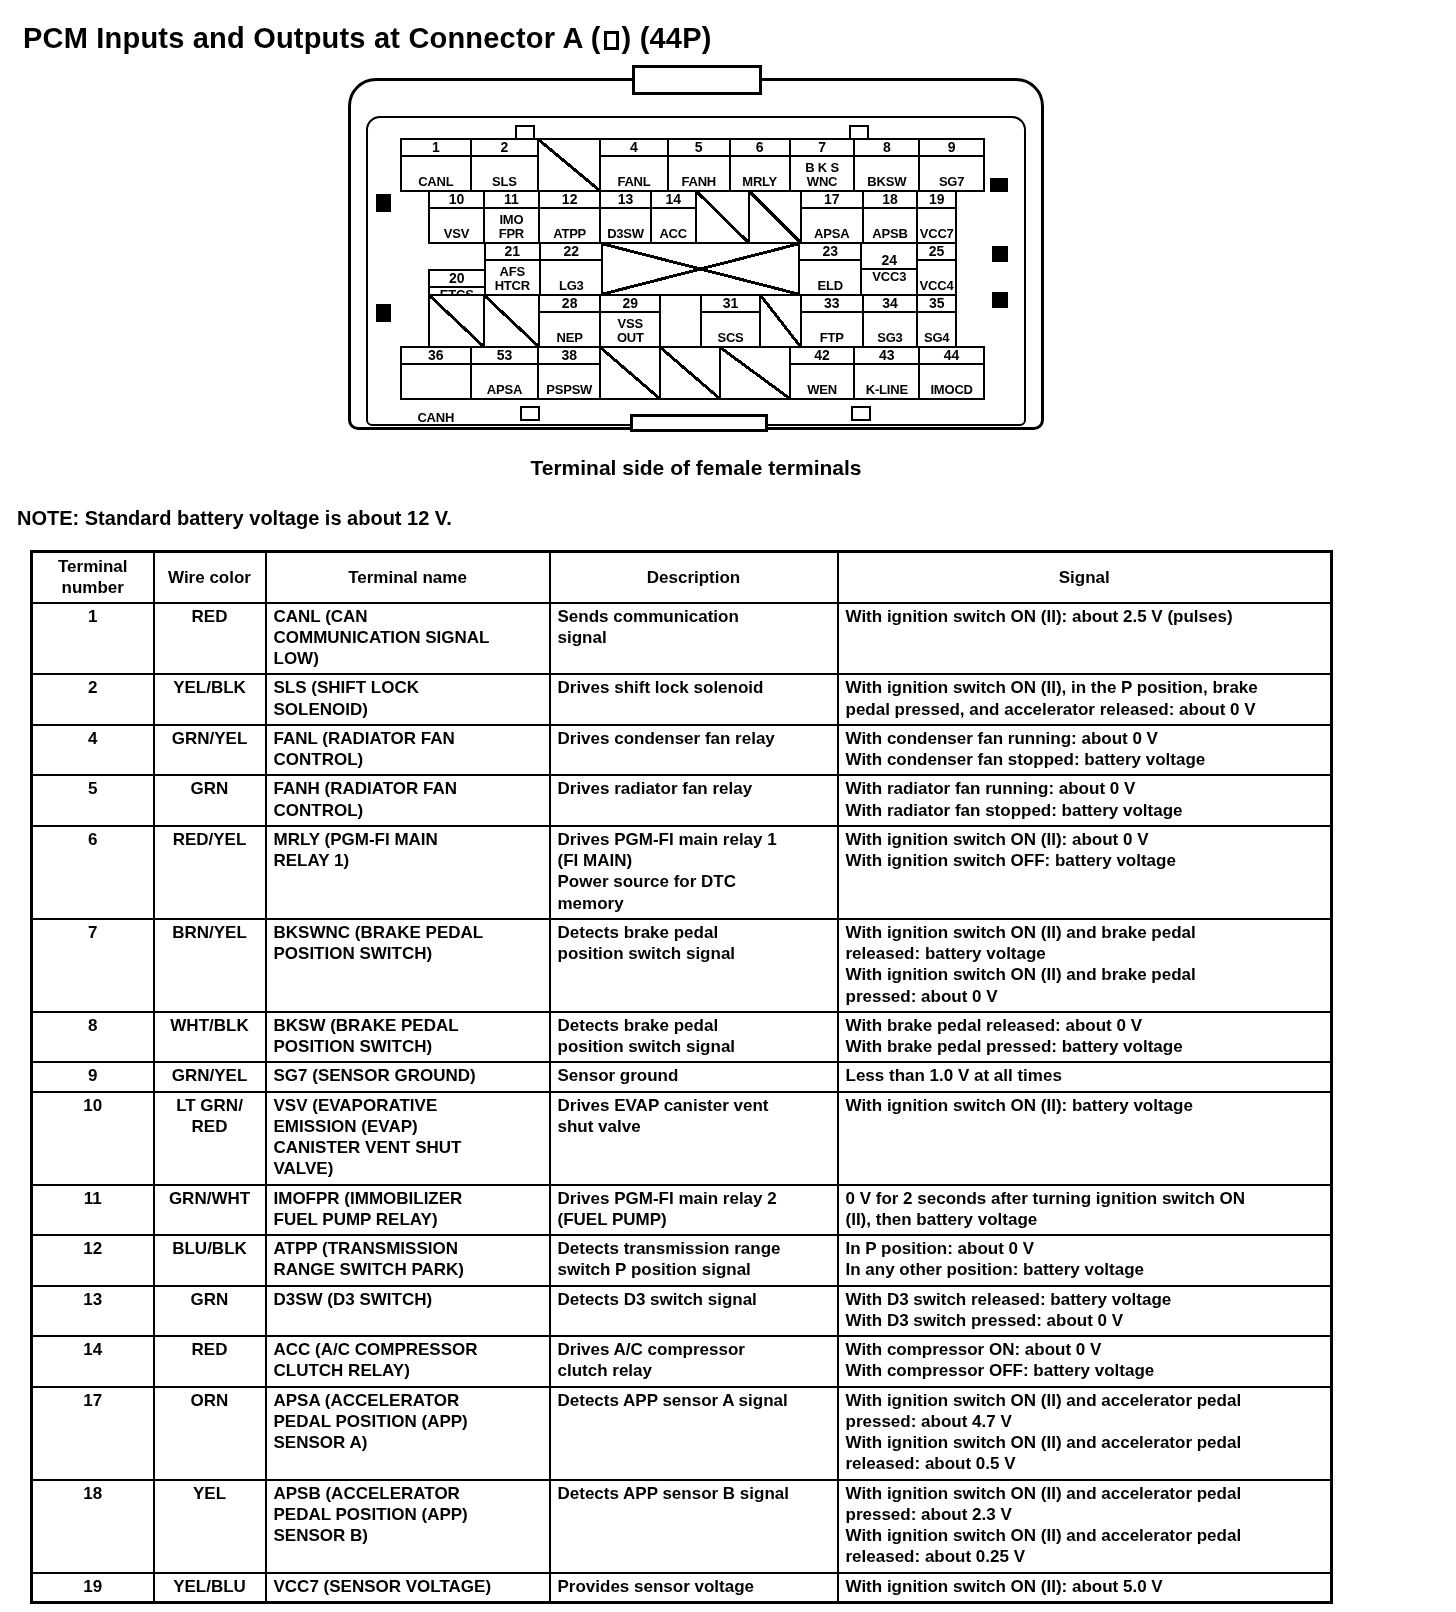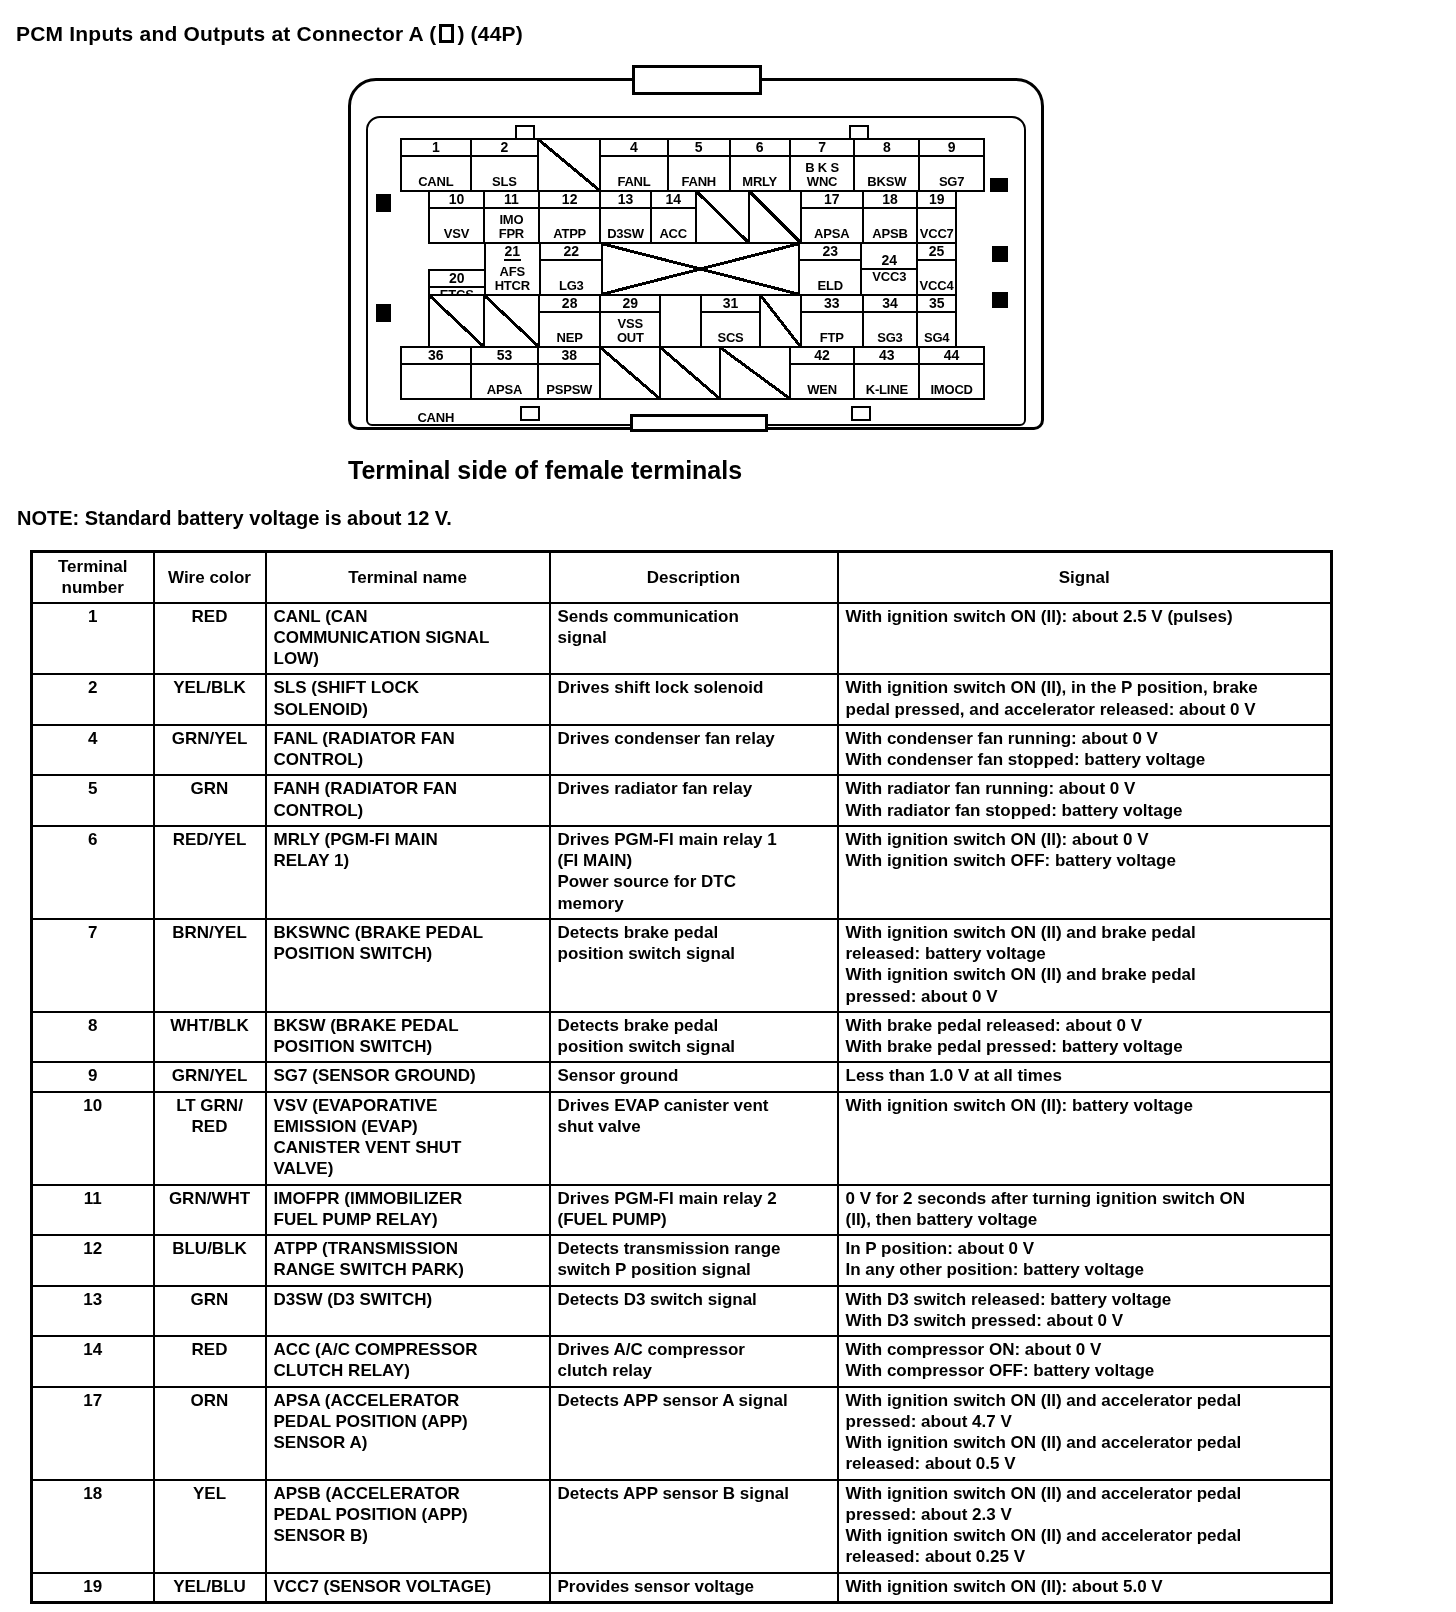--- a/index.html
+++ b/index.html
@@ -2,21 +2,21 @@
 <html><head>
 <meta charset="utf-8">
 <style>
   * { margin:0; padding:0; box-sizing:border-box; }
   html,body { background:#fff; }
   body {
     width:1456px; height:1612px; overflow:hidden; position:relative;
     color:#000; font-family:"Liberation Sans", sans-serif; font-weight:700;
   }
   
-  .title { position:absolute; top:22px; left:16px; font-size:21px; letter-spacing:.2px; white-space:nowrap; }
+  .title { position:absolute; top:22px; left:23px; font-size:29px; letter-spacing:.2px; white-space:nowrap; }
   .square-glyph { display:inline-block; width:15px; height:19px; border:3px solid #000; vertical-align:-2px; margin:0 3px; }
   
   .connector { position:absolute; left:348px; top:78px; width:696px; height:352px; }
   .shell-outer { position:absolute; inset:0; border:3px solid #000; border-radius:28px 28px 10px 10px; }
   .shell-inner { position:absolute; left:18px; right:18px; top:38px; bottom:4px; border:2px solid #000; border-radius:14px 14px 6px 6px; }
   .top-tab { position:absolute; left:284px; top:-13px; width:130px; height:30px; border:3px solid #000; background:#fff; z-index:2; }
   .bottom-tab { position:absolute; left:282px; top:336px; width:138px; height:18px; border:3px solid #000; background:#fff; z-index:2; }
   .nub { position:absolute; background:#000; z-index:3; }
   .nub-l1 { left:28px;  top:116px; width:15px; height:18px; }
   .nub-l2 { left:28px;  top:226px; width:15px; height:18px; }
@@ -53,21 +53,21 @@
   .pin-cell.cross {
     background-image:
       linear-gradient(to top right,
         transparent calc(50% - 1.5px), #000 calc(50% - 1.5px),
         #000 calc(50% + 1.5px), transparent calc(50% + 1.5px)),
       linear-gradient(to bottom right,
         transparent calc(50% - 1.5px), #000 calc(50% - 1.5px),
         #000 calc(50% + 1.5px), transparent calc(50% + 1.5px));
   }
   
-  .caption { position:absolute; top:456px; left:348px; width:696px; text-align:left; font-size:25px; }
+  .caption { position:absolute; top:456px; left:348px; width:696px; text-align:center; font-size:21px; }
   .note { position:absolute; top:507px; left:17px; font-size:20px; }
   
   .pin-table {
     position:absolute; left:30px; top:550px; width:1300px;
     border-collapse:collapse; table-layout:fixed; border:3px solid #000;
   }
   .pin-table th, .pin-table td {
     border:2px solid #000; font-size:17px; line-height:1.25;
     vertical-align:top; white-space:pre-line; padding:2px 7px 4px;
   }
@@ -168,21 +168,21 @@
             <div class="pin-num">19</div>
             <div class="pin-label">VCC7</div>
           </div>
         </div>
         <div class="pin-row inset">
           <div class="pin-cell pin" style="flex: 55 1 0px; margin-top: 27px;">
             <div class="pin-num">20</div>
             <div class="pin-label">ETCS
 RLY</div>
           </div>
-          <div class="pin-cell pin" style="flex: 55 1 0px; align-items: center;">
+          <div class="pin-cell pin" style="flex: 55 1 0px;">
             <div class="pin-num">21</div>
             <div class="pin-label">AFS
 HTCR</div>
           </div>
           <div class="pin-cell pin" style="flex: 62 1 0px;">
             <div class="pin-num">22</div>
             <div class="pin-label">LG3</div>
           </div>
           <div class="pin-cell cross" style="flex: 200 1 0px;"></div>
           <div class="pin-cell pin" style="flex: 62 1 0px;">

